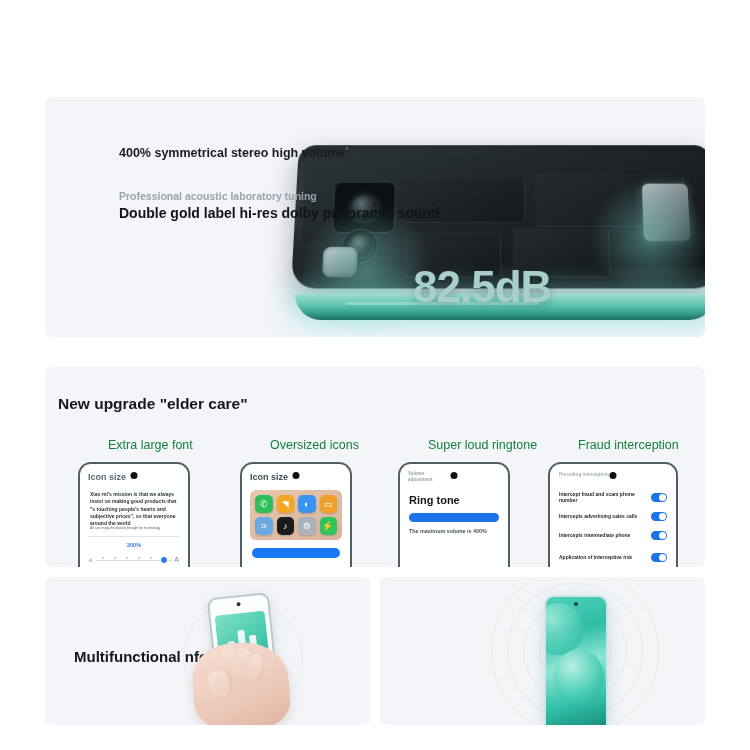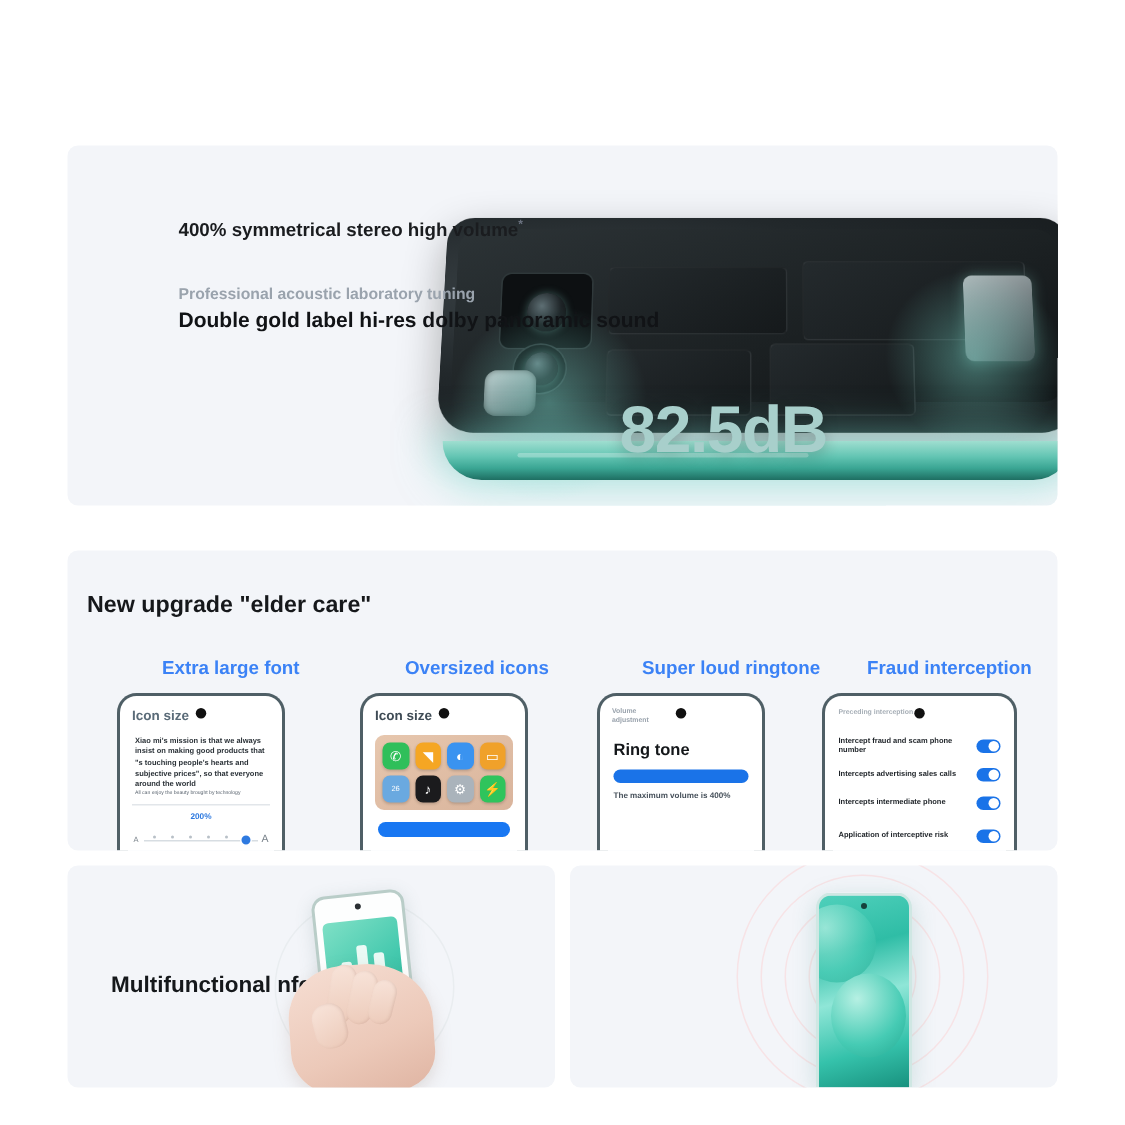--- a/index.html
+++ b/index.html
@@ -129,21 +129,21 @@
     text-shadow: 0 2px 10px rgba(0,0,0,.25);
   }
 
   
   .elder-title {
     position: absolute; left: 58px; top: 395px;
     font-size: 15.5px; font-weight: 700; color: #16181b;
   }
   .feat-label {
     position: absolute; top: 438px;
-    font-size: 12.5px; font-weight: 700; color: #3b82f6;
+    font-size: 12.5px; font-weight: 400; color: #15803d;
     white-space: nowrap;
     padding-left: 32px;
   }
   .fl0 { left: 76px; }
   .fl1 { left: 238px; }
   .fl2 { left: 396px; }
   .fl3 { left: 546px; }
 
   .mock {
     position: absolute; top: 462px;

